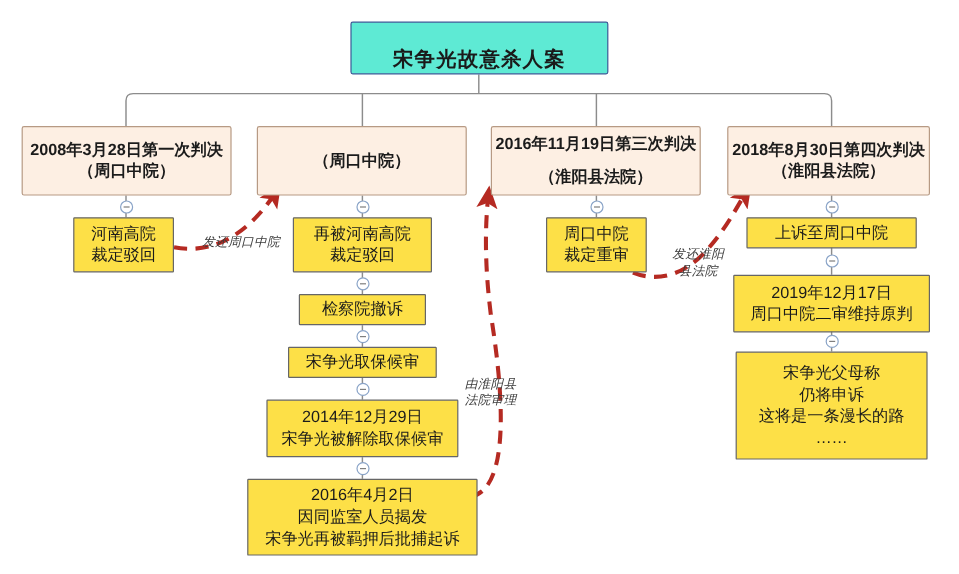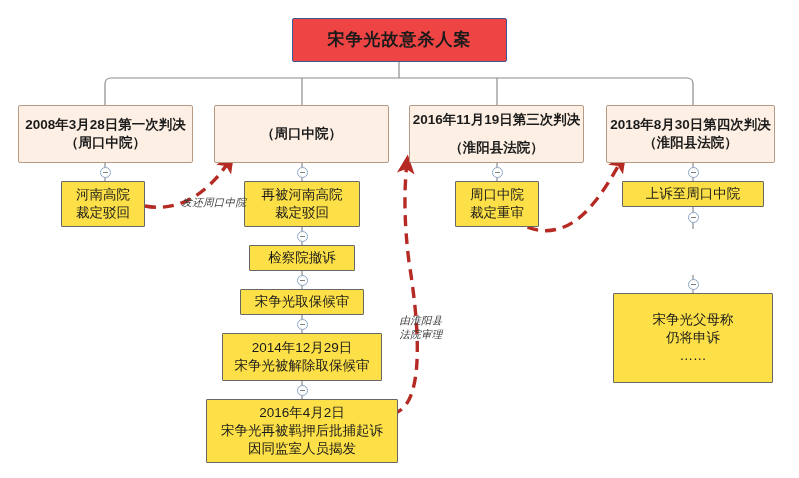--- a/index.html
+++ b/index.html
@@ -29,45 +29,46 @@
     display: flex;
     flex-direction: column;
     align-items: center;
     justify-content: center;
     text-align: center;
     line-height: 1.32;
     color: #1b1b1b;
     white-space: pre;
   }
   .node.title {
-    background: #ef4444;
+    background: #5eead4;
     border: 1.3px solid #3a5a96;
     border-radius: 2px;
     font-size: 17px;
     font-weight: bold;
     letter-spacing: 1px;
     color: #1a1a1a;
+    justify-content: flex-end;
   }
   .node.judgment {
     background: #fdefe3;
     border: 1px solid #b79a84;
     border-radius: 2px;
     font-size: 13.5px;
     font-weight: bold;
   }
   .node.step {
     background: #fde047;
     border: 1px solid #666666;
     border-radius: 1px;
     font-size: 13.5px;
   }
   .node .ln { display: block; }
   .edge-label {
     position: absolute;
-    font-family: Liberation Mono, monospace;
+    font-family: Liberation Serif, serif;
     font-size: 10.5px;
     font-style: italic;
     color: #3b3b3b;
     text-align: center;
     line-height: 1.35;
     white-space: pre;
     letter-spacing: 0.3px;
   }
   .toggle {
     position: absolute;
@@ -174,39 +175,48 @@
   </div>
   <div class="node step" style="left:240px; top:289px; width:124px; height:26px;">
     <span class="ln">宋争光取保候审</span>
   </div>
   <div class="node step" style="left:222px; top:333px; width:160px; height:48px;">
     <span class="ln">2014年12月29日</span>
     <span class="ln">宋争光被解除取保候审</span>
   </div>
   <div class="node step" style="left:206px; top:399px; width:192px; height:64px;">
     <span class="ln">2016年4月2日</span>
+    <span class="ln">因同监室人员揭发</span>
     <span class="ln">宋争光再被羁押后批捕起诉</span>
-    <span class="ln">因同监室人员揭发</span>
   </div>
 
   <div class="node step" style="left:455px; top:181px; width:84px; height:46px;">
     <span class="ln">周口中院</span>
     <span class="ln">裁定重审</span>
   </div>
 
   <div class="node step" style="left:622px; top:181px; width:142px; height:26px;">
     <span class="ln">上诉至周口中院</span>
   </div>
+  <div class="node step" style="left:611px; top:229px; width:164px; height:48px;">
+    <span class="ln">2019年12月17日</span>
+    <span class="ln">周口中院二审维持原判</span>
+  </div>
   <div class="node step" style="left:613px; top:293px; width:160px; height:90px;">
     <span class="ln">宋争光父母称</span>
     <span class="ln">仍将申诉</span>
+    <span class="ln">这将是一条漫长的路</span>
     <span class="ln">……</span>
   </div>
 
   <div class="edge-label" style="left:155px; top:182px; width:80px;">
     <span class="ln">发还周口中院</span>
   </div>
   <div class="edge-label" style="left:373px; top:300px; width:60px;">
     <span class="ln">由淮阳县</span>
     <span class="ln">法院审理</span>
   </div>
+  <div class="edge-label" style="left:546px; top:192px; width:60px;">
+    <span class="ln">发还淮阳</span>
+    <span class="ln">县法院</span>
+  </div>
 
 </div>
 
 </body></html>

